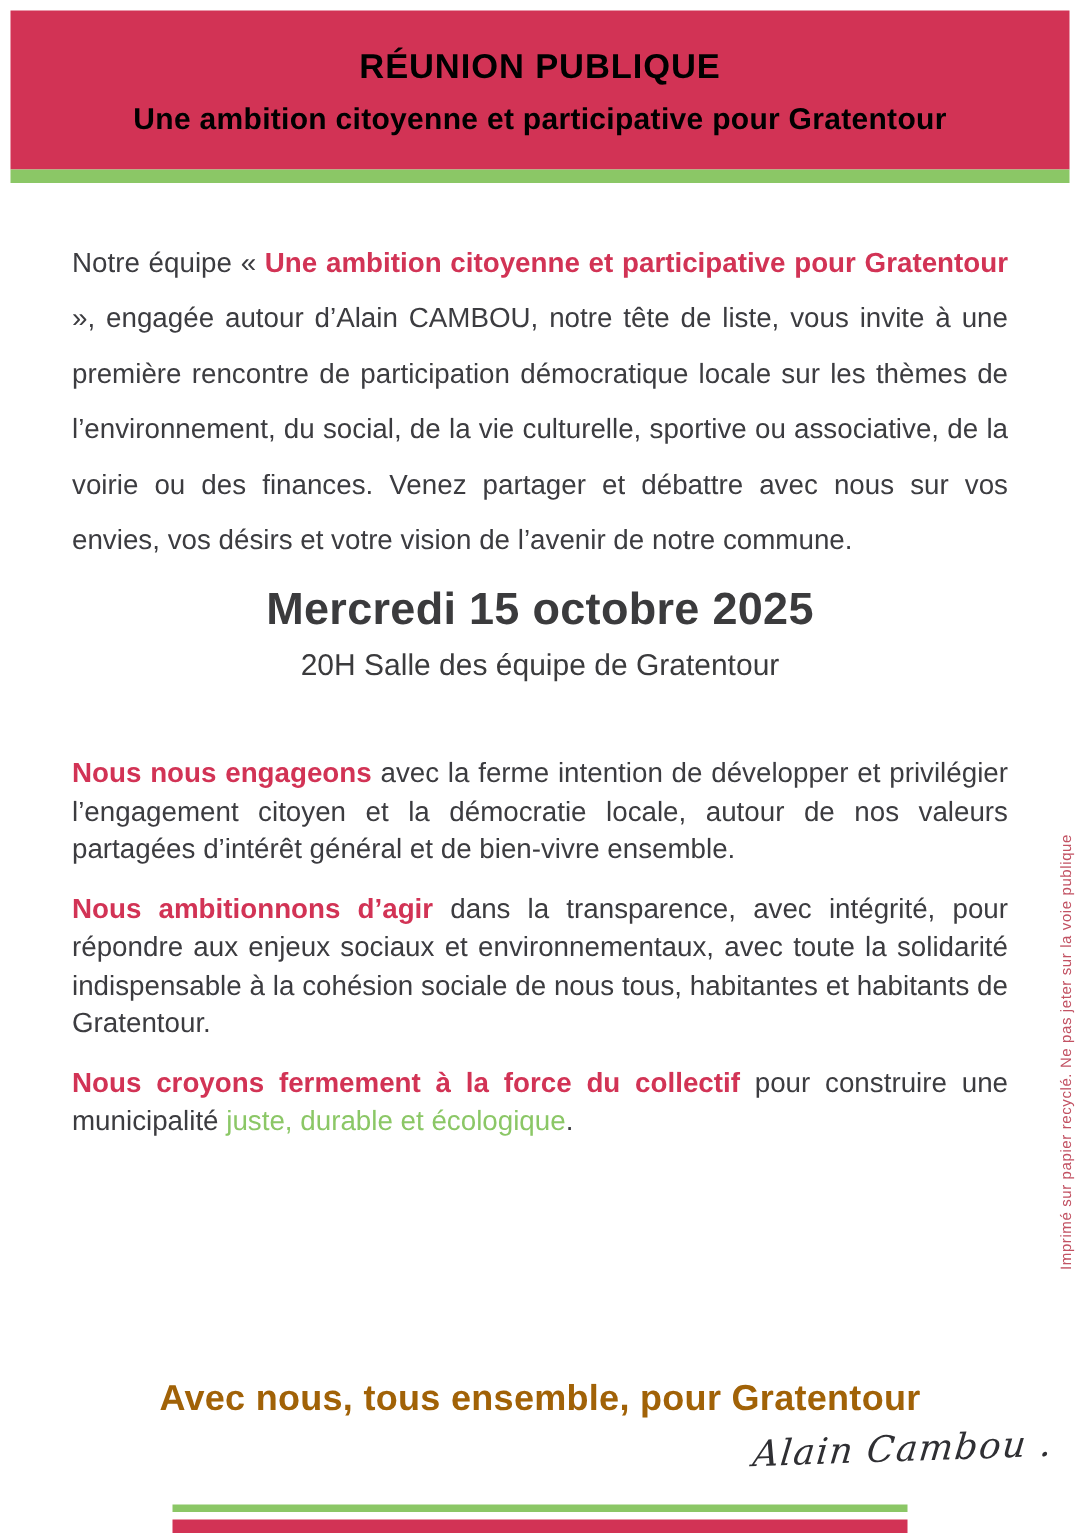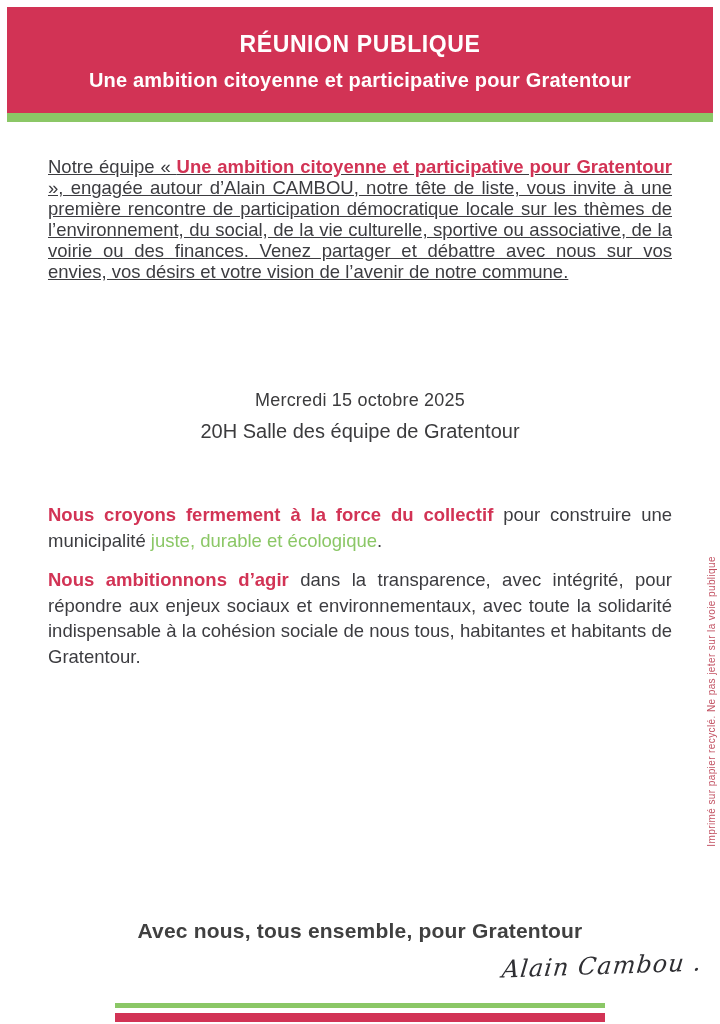--- a/index.html
+++ b/index.html
@@ -2,43 +2,43 @@
 <html><head>
 <meta charset="utf-8">
 <style>
   html, body { margin:0; padding:0; background:#ffffff; }
   .page {
     position:relative; width:720px; height:1024px; background:#ffffff;
     overflow:hidden; font-family:"Liberation Sans", sans-serif;
   }
   .banner {
     position:absolute; left:7px; top:7px; width:706px; height:106px;
-    background:#d23355; color:#ffffff; text-align:center;
+    background:#d23355; color:#000000; text-align:center;
     box-sizing:border-box; padding-top:24px;
   }
   .banner-title { font-size:23px; font-weight:700; letter-spacing:0.6px; }
   .banner-subtitle { font-size:20px; font-weight:700; margin-top:11px; letter-spacing:0.2px; }
   .stripe { position:absolute; left:7px; top:113px; width:706px; height:9px; background:#8bc766; }
   .intro {
     position:absolute; left:48px; top:156px; width:624px;
-    font-size:18.5px; line-height:21px; text-align:justify; color:#3c3c40;text-decoration:underline;
+    font-size:18.5px; line-height:37px; text-align:justify; color:#3c3c40;
   }
   .red-bold { color:#d23355; font-weight:700; }
   .green-text { color:#8bc766; }
   .event { position:absolute; left:0; top:390px; width:720px; text-align:center; color:#3b3b3d; }
-  .event-date { font-size:18px; font-weight:400; letter-spacing:0.2px; }
+  .event-date { font-size:30px; font-weight:700; letter-spacing:0.2px; }
   .event-place { font-size:20px; margin-top:9px; }
   .body-col {
     position:absolute; left:48px; top:502px; width:624px;
     font-size:18.5px; line-height:25.5px; text-align:justify; color:#3c3c40;
   }
   .body-col p { margin:0 0 14px 0; }
   .closing {
     position:absolute; left:0; top:919px; width:720px; text-align:center;
-    font-size:21px; font-weight:700; color:#404040; letter-spacing:0.2px;
+    font-size:24px; font-weight:700; color:#a16207; letter-spacing:0.2px;
   }
   .signature {
     position:absolute; right:18px; top:952px;
     font-family:"DejaVu Serif", serif; font-style:italic; font-size:24px;
     color:#2f2f33; transform:rotate(-2deg) skewX(-8deg); letter-spacing:1px;
   }
   .side-note {
     position:absolute; right:3px; top:556px;
     writing-mode:vertical-rl; transform:rotate(180deg);
     font-size:10px; letter-spacing:0.4px; color:#c25263; white-space:nowrap;
@@ -58,22 +58,23 @@
   <div class="stripe"></div>
 
   <section class="intro"><span>Notre équipe « </span><span class="red-bold">Une ambition citoyenne et participative pour Gratentour</span><span> », engagée autour d’Alain CAMBOU, notre tête de liste, vous invite à une première rencontre de participation démocratique locale sur les thèmes de l’environnement, du social, de la vie culturelle, sportive ou associative, de la voirie ou des finances. Venez partager et débattre avec nous sur vos envies, vos désirs et votre vision de l’avenir de notre commune.</span></section>
 
   <section class="event">
     <div class="event-date">Mercredi 15 octobre 2025</div>
     <div class="event-place">20H Salle des équipe de Gratentour</div>
   </section>
 
   <section class="body-col">
+    <p><span class="red-bold">Nous nous engageons</span><span> avec la ferme intention de développer et privilégier l’engagement citoyen et la démocratie locale, autour de nos valeurs partagées d’intérêt général et de bien-vivre ensemble.</span></p>
+    <p><span class="red-bold">Nous ambitionnons d’agir</span><span> dans la transparence, avec intégrité, pour répondre aux enjeux sociaux et environnementaux, avec toute la solidarité indispensable à la cohésion sociale de nous tous, habitantes et habitants de Gratentour.</span></p>
     <p><span class="red-bold">Nous croyons fermement à la force du collectif</span><span> pour construire une municipalité </span><span class="green-text">juste, durable et écologique</span><span>.</span></p>
-    <p><span class="red-bold">Nous ambitionnons d’agir</span><span> dans la transparence, avec intégrité, pour répondre aux enjeux sociaux et environnementaux, avec toute la solidarité indispensable à la cohésion sociale de nous tous, habitantes et habitants de Gratentour.</span></p>
   </section>
 
   <div class="closing">Avec nous, tous ensemble, pour Gratentour</div>
 
   <div class="signature">Alain Cambou .</div>
 
   <div class="side-note">Imprimé sur papier recyclé. Ne pas jeter sur la voie publique</div>
 
   <div class="footer-stripe-green"></div>
   <div class="footer-stripe-red"></div>

